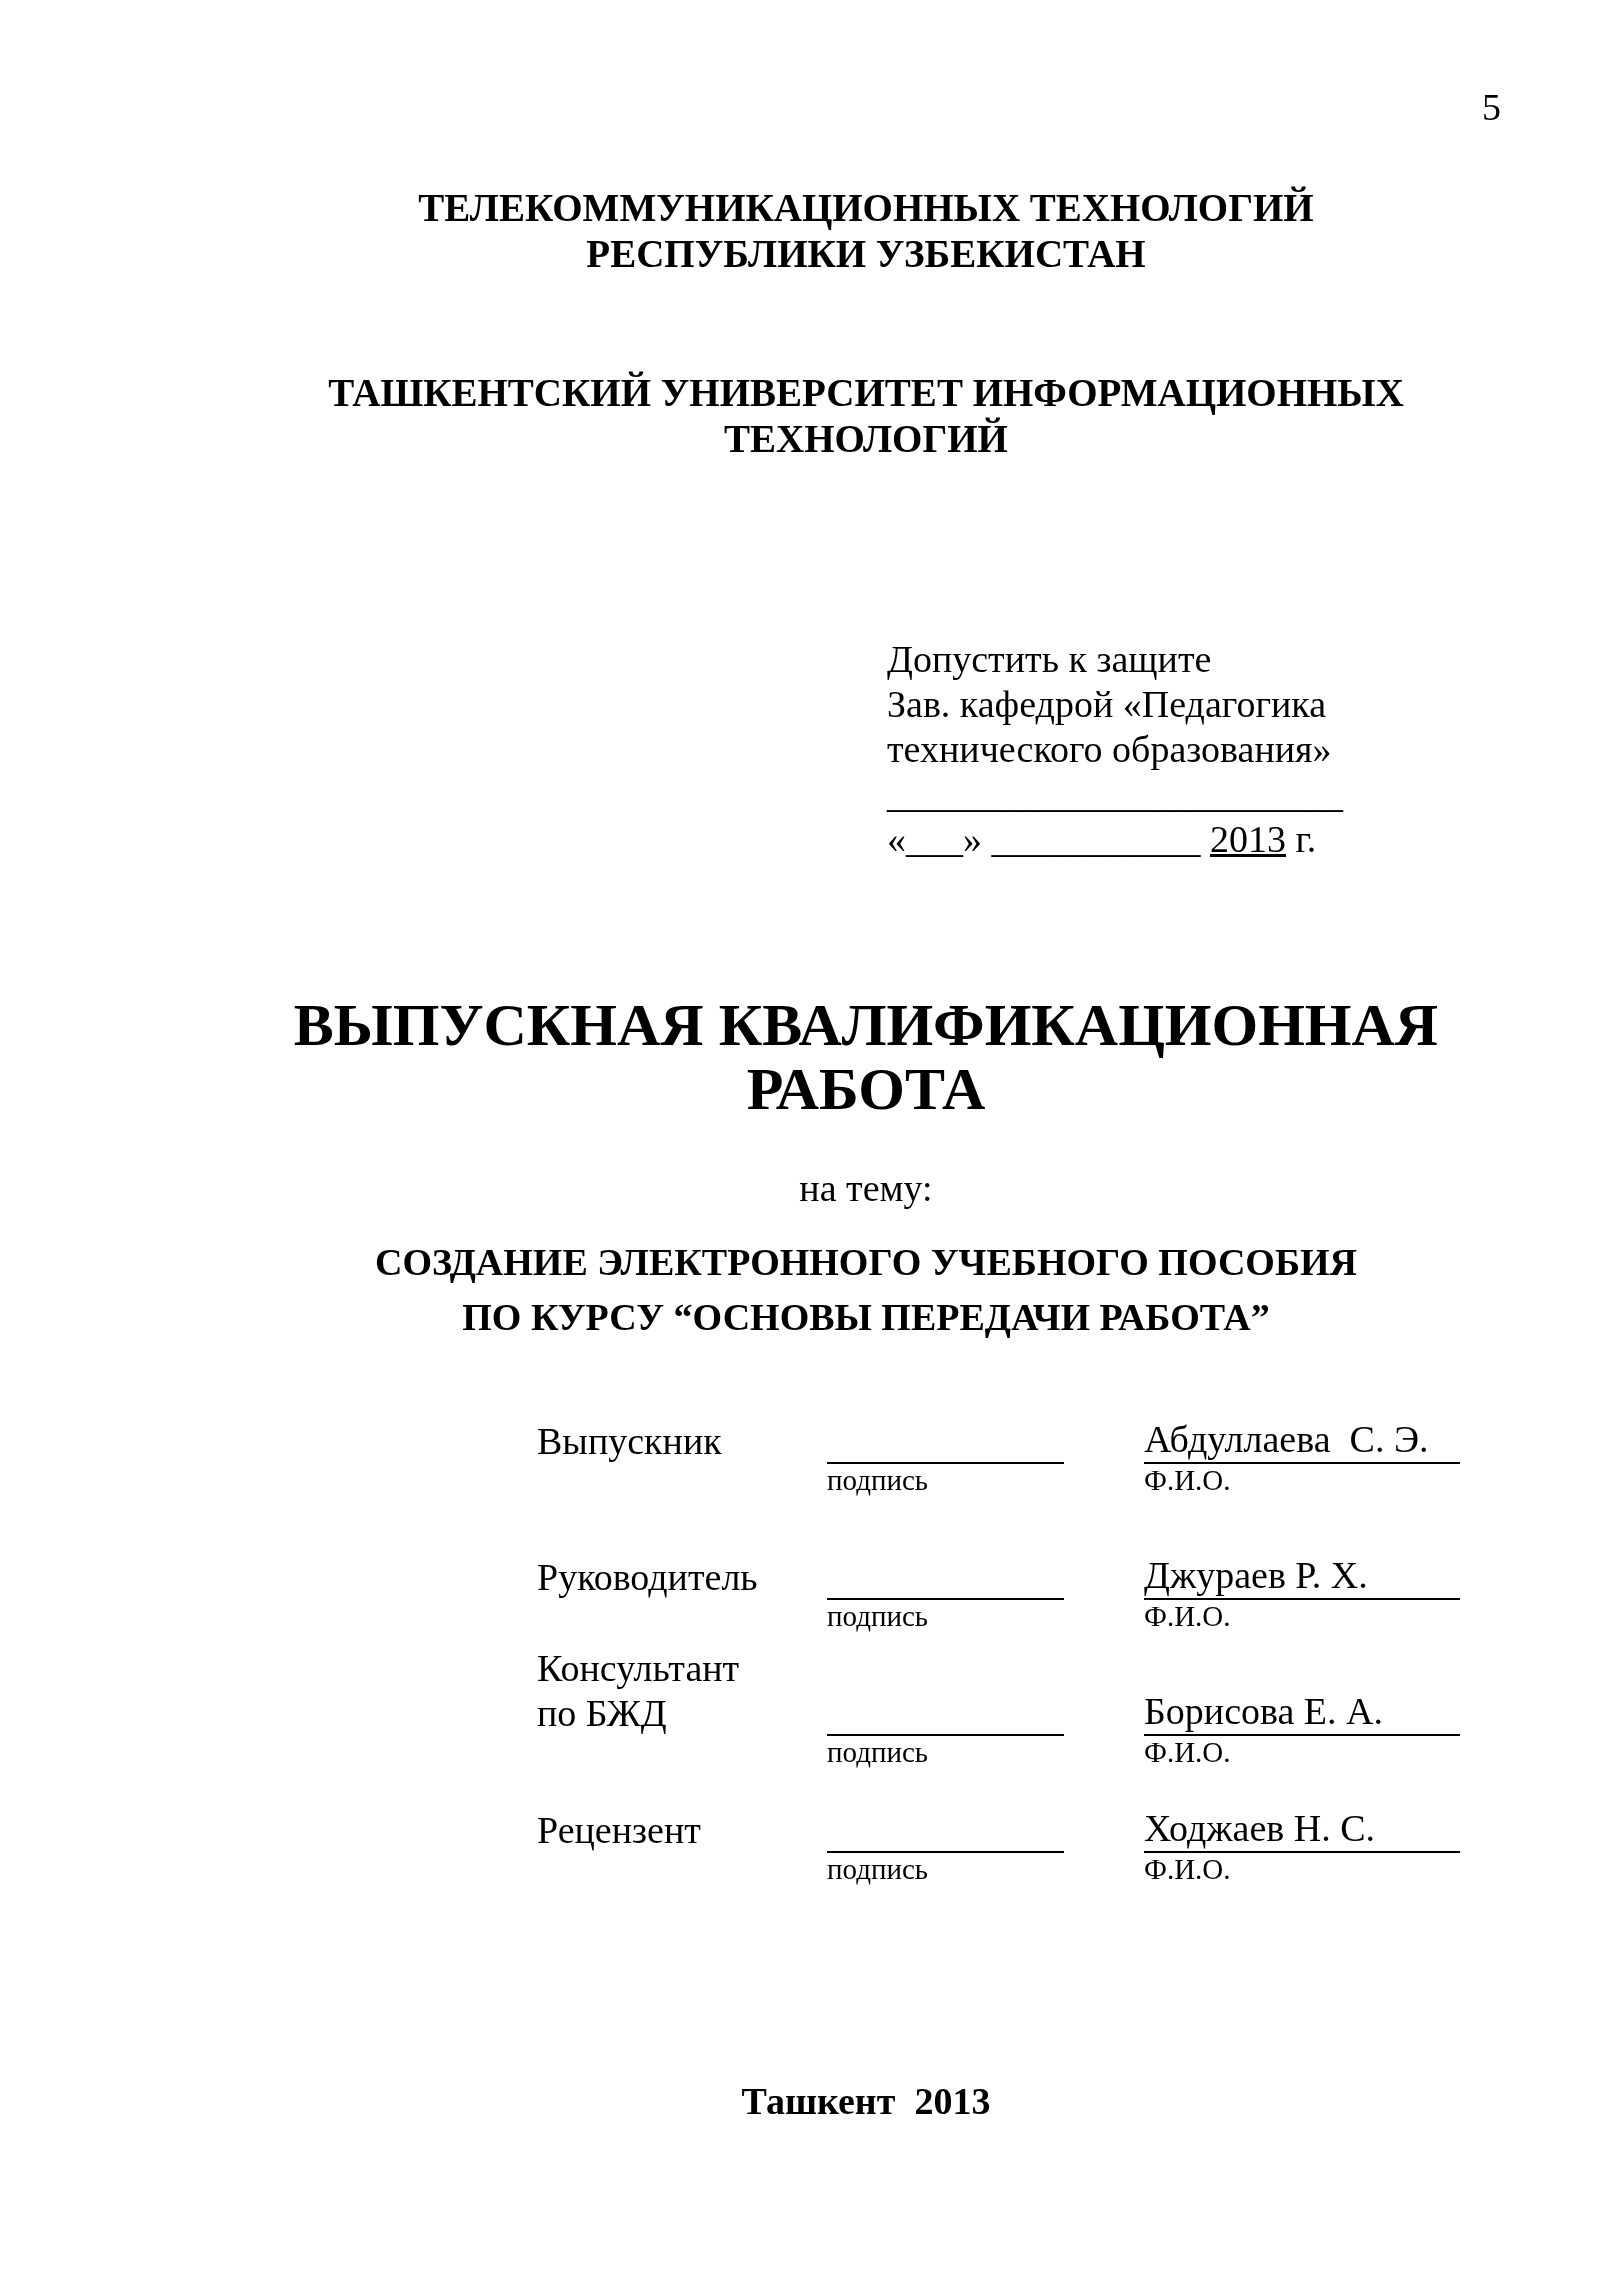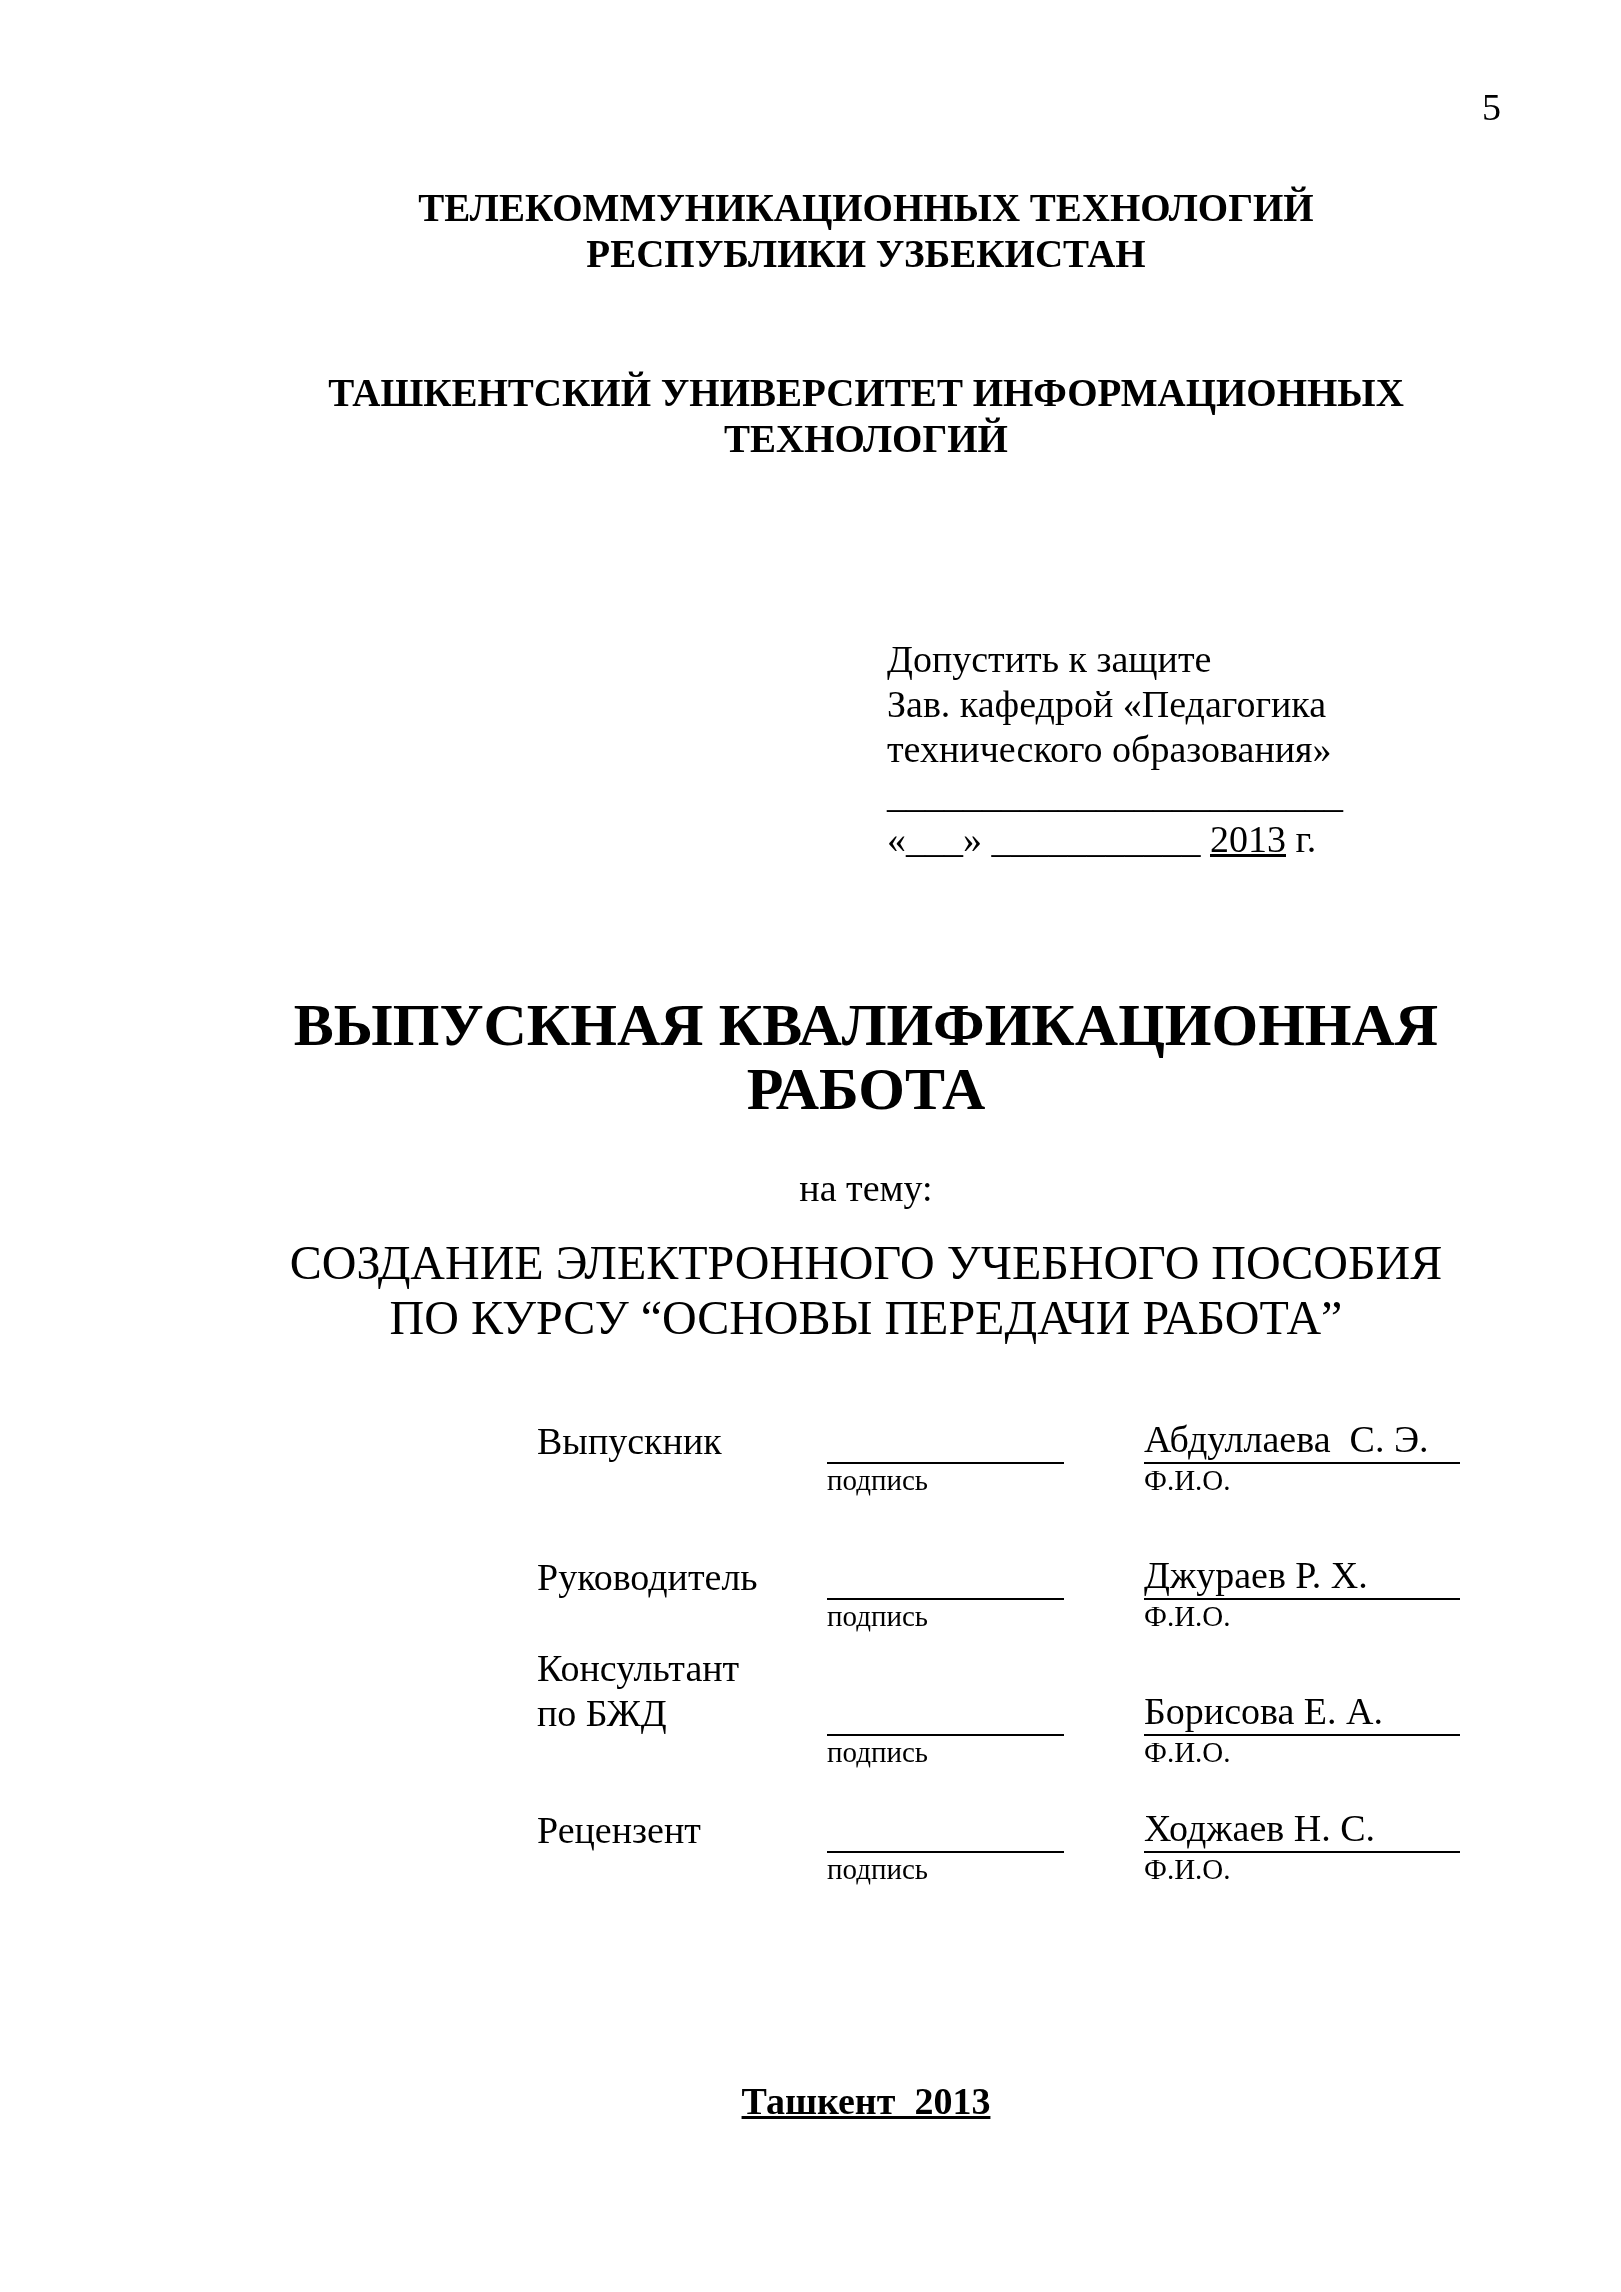--- a/index.html
+++ b/index.html
@@ -60,22 +60,22 @@
     font-size: 60px;
     line-height: 64px;
   }
   .subtitle {
     top: 1166px;
     font-size: 38px;
     line-height: 45px;
   }
   .topic {
     top: 1235px;
-    font-weight: normal;
-    font-size: 48px;
+    font-weight: bold;
+    font-size: 38px;
     line-height: 55px;
   }
   .sigs {
     position: absolute;
     top: 1417px;
     left: 537px;
     width: 923px;
     font-size: 38px;
   }
   .sig-row {
@@ -100,21 +100,20 @@
     text-align: left;
   }
   .mt-row2 { margin-top: 56px; }
   .mt-row3 { margin-top: 12.7px; }
   .mt-row4 { margin-top: 37px; }
   .city {
     top: 2079px;
     font-weight: bold;
     font-size: 38px;
     line-height: 45px;
-    text-decoration: underline;
   }
 </style>
 </head>
 <body>
 
 <div class="page">
 
   <div class="pagenum">5</div>
 
   <div class="centered-block org">

